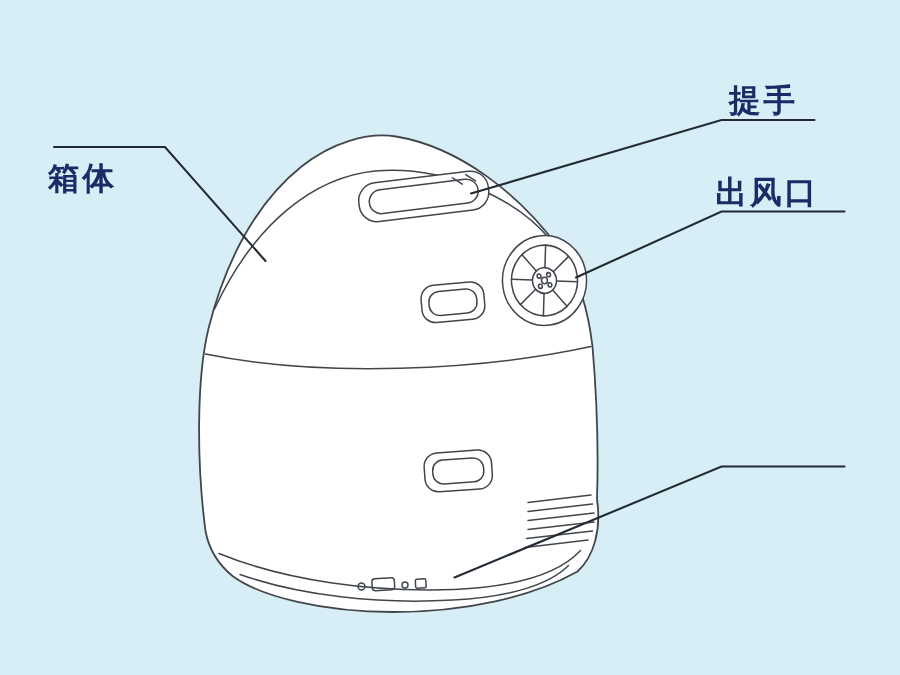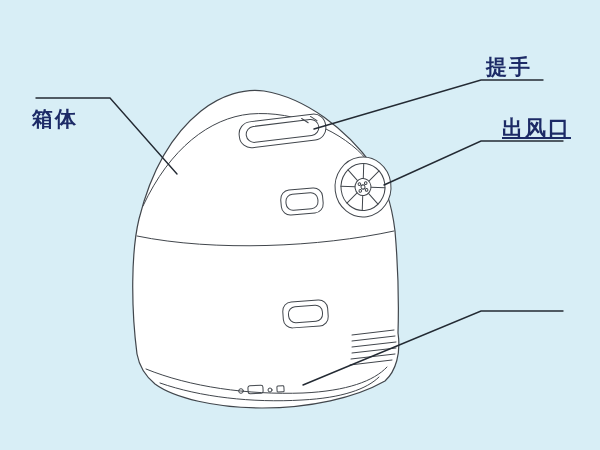--- a/index.html
+++ b/index.html
@@ -15,21 +15,21 @@
     position:absolute;
     color:#1c2a66;
     font-size:21px;
     font-weight:700;
     letter-spacing:2px;
     white-space:nowrap;
     pointer-events:none;
   }
   #label-body{left:32px;top:71px;margin-top:34px;}
   #label-handle{left:486px;top:53px;}
-  #label-outlet{left:502px;top:114px;text-decoration:underline;}
+  #label-outlet{left:477px;top:114px;}
   #label-cord{left:486px;top:284px;}
 </style>
 </head>
 <body>
 
 <div class="stage">
 
   <svg width="600" height="450" viewBox="0 0 600 450" xmlns="http://www.w3.org/2000/svg">
     <g fill="none" stroke="#41464c" stroke-width="1.2" stroke-linecap="round" stroke-linejoin="round">
 

